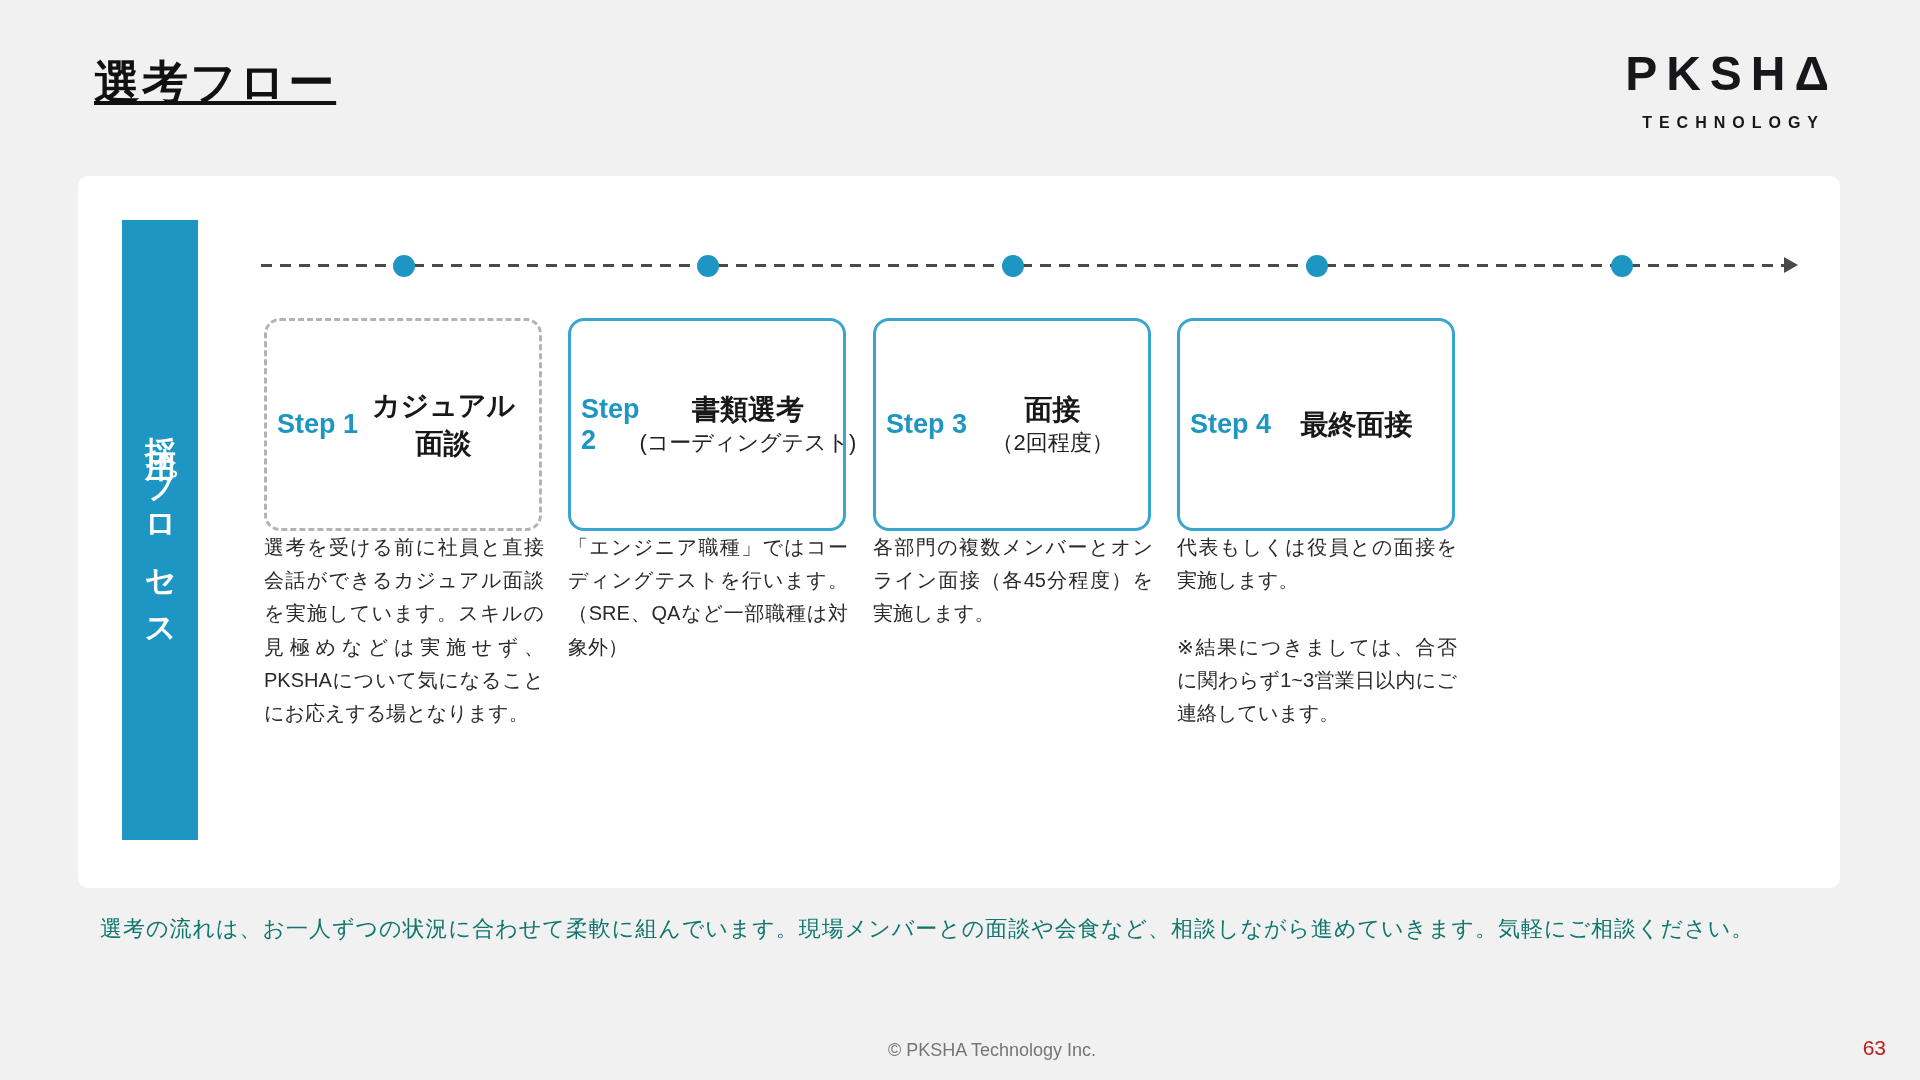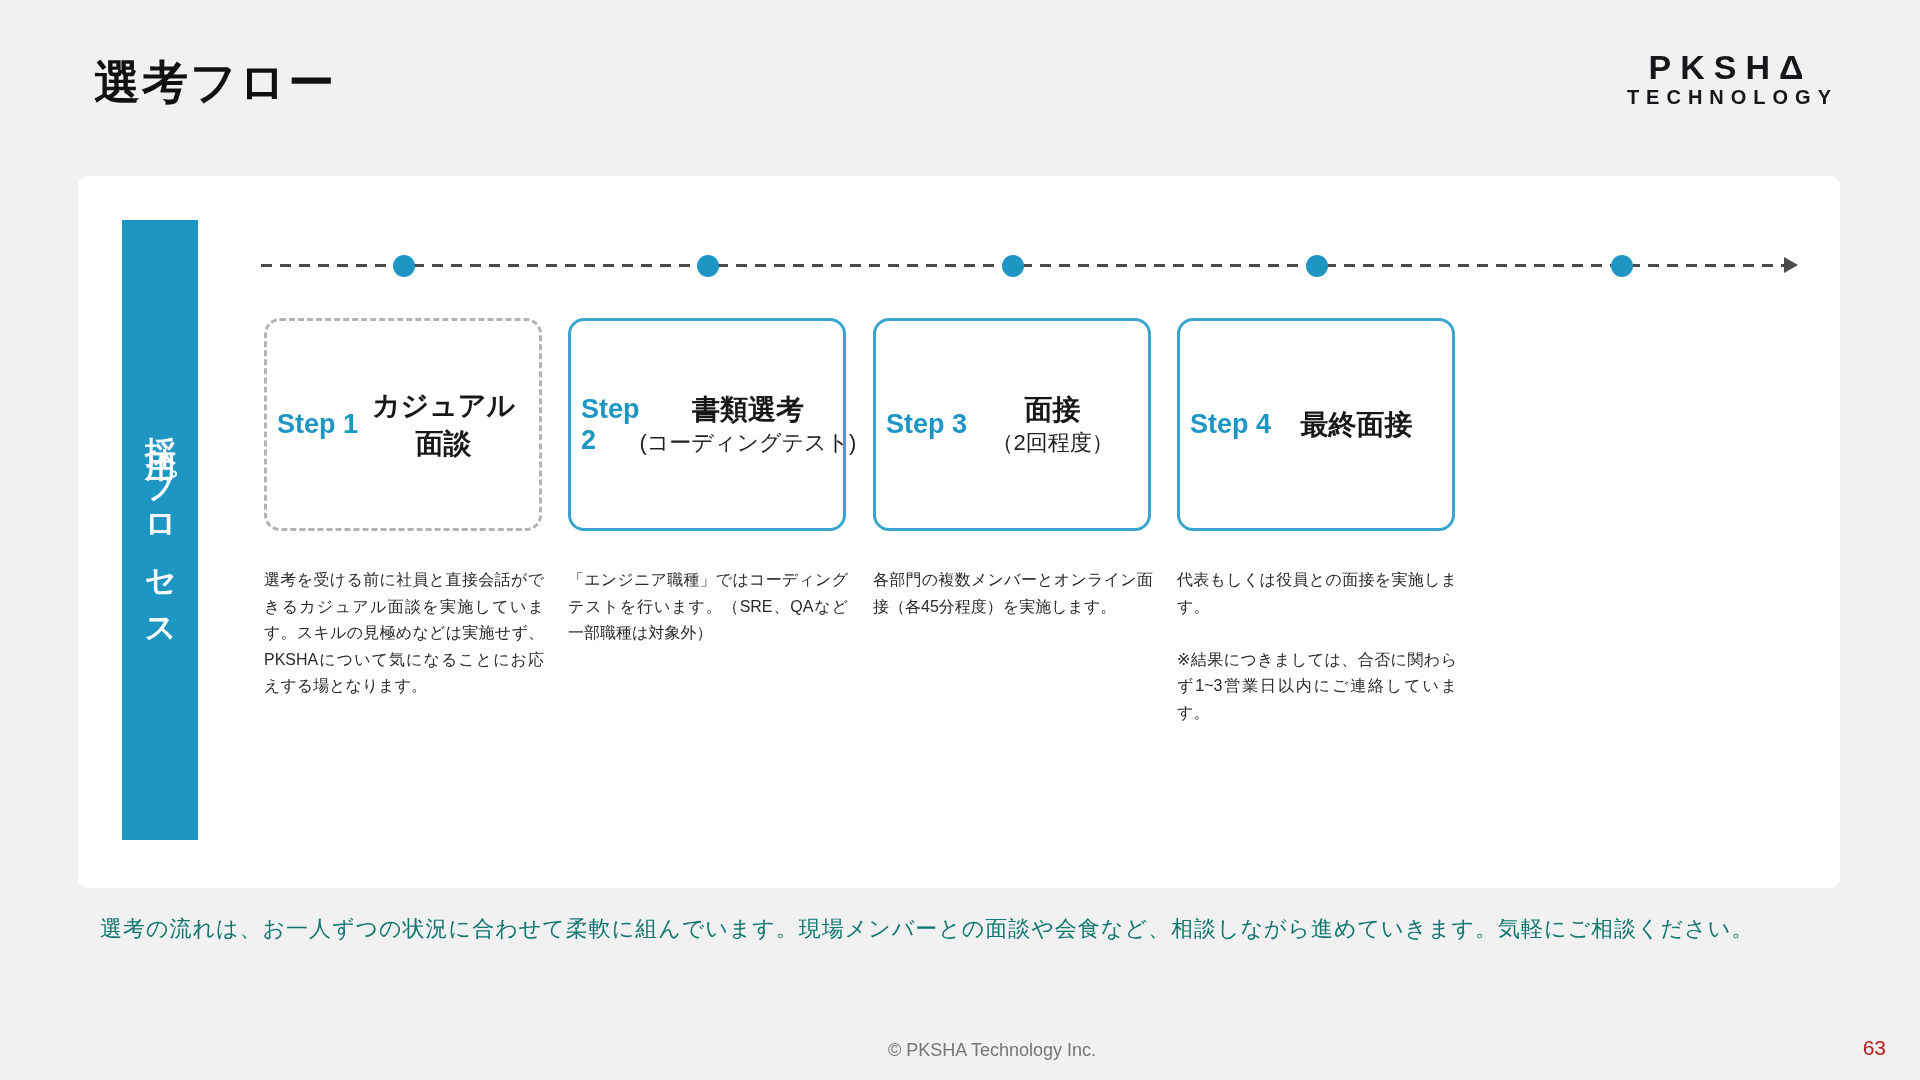--- a/index.html
+++ b/index.html
@@ -15,27 +15,27 @@
   html,body{width:1920px;height:1080px;}
   body{
     background:var(--background);
     font-family:"Liberation Sans","DejaVu Sans",sans-serif;
     color:var(--text);
     position:relative;
     overflow:hidden;
   }
   .page-title{
     position:absolute;left:94px;top:52px;
-    font-size:46px;font-weight:bold;letter-spacing:2px;color:#111;
+    font-size:46px;font-weight:bold;letter-spacing:2px;color:#111;text-decoration:underline;
   }
   
   .logo{position:absolute;right:82px;top:50px;text-align:center;color:#15171a;}
-  .logo-word{font-size:34px;font-weight:bold;letter-spacing:9px;line-height:1;}
+  .logo-word{font-size:48px;font-weight:bold;letter-spacing:9px;line-height:1;}
   .logo-tri{font-weight:bold;}
-  .logo-sub{font-size:20px;font-weight:bold;letter-spacing:7px;margin-top:2px;padding-left:4px;}
+  .logo-sub{font-size:16px;font-weight:bold;letter-spacing:7px;margin-top:16px;padding-left:4px;}
   
   .card{
     position:absolute;left:78px;top:176px;width:1762px;height:712px;
     background:var(--card);border-radius:10px;
   }
   .side-bar{
     position:absolute;left:44px;top:44px;width:76px;height:620px;
     background:var(--accent);
     display:flex;align-items:center;justify-content:center;
   }
@@ -69,22 +69,22 @@
   }
   .step-box.dashed{border:3px dashed #b3b3b3;}
   .step-label{font-size:27px;font-weight:bold;color:var(--accent);}
   .step-title-wrap{flex:1;display:flex;flex-direction:column;justify-content:center;align-items:center;}
   .step-title{
     font-size:28px;font-weight:bold;color:#181818;text-align:center;
     line-height:1.35;white-space:pre-line;
   }
   .step-sub{font-size:22px;color:#222;text-align:center;white-space:nowrap;}
   .step-desc{
-    margin-top:36px;width:280px;
-    font-size:16px;line-height:1.66;color:#2a2a2a;
+    width:280px;
+    font-size:20px;line-height:1.66;color:#2a2a2a;
     text-align:justify;white-space:pre-line;
   }
   
   .bottom-note{
     position:absolute;left:100px;top:914px;width:1730px;
     font-size:22px;line-height:1.36;color:#0f766e;letter-spacing:1px;
   }
   .copyright{
     position:absolute;left:12px;top:1040px;width:100%;
     text-align:center;font-size:18px;color:var(--muted);margin-left:20px;

